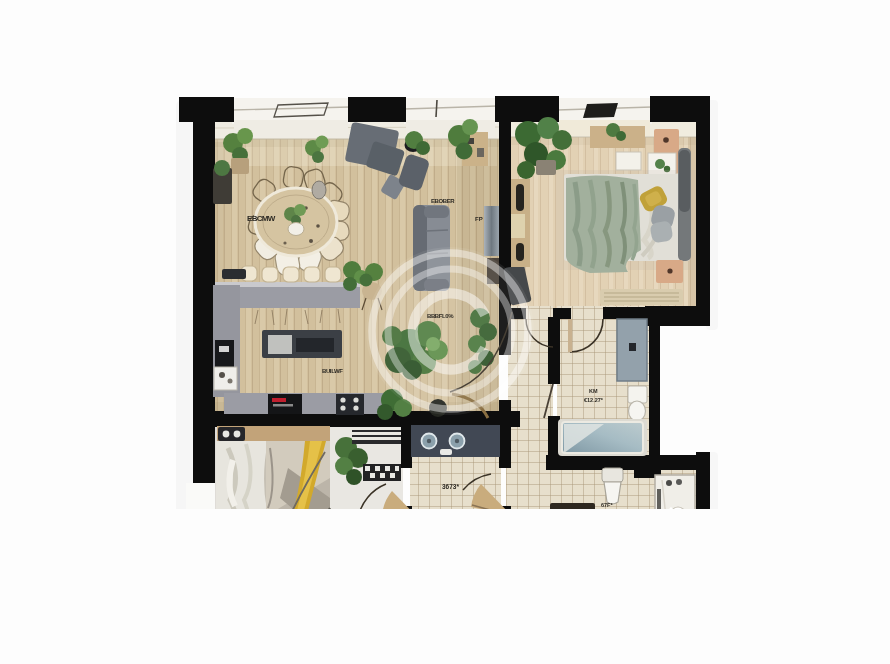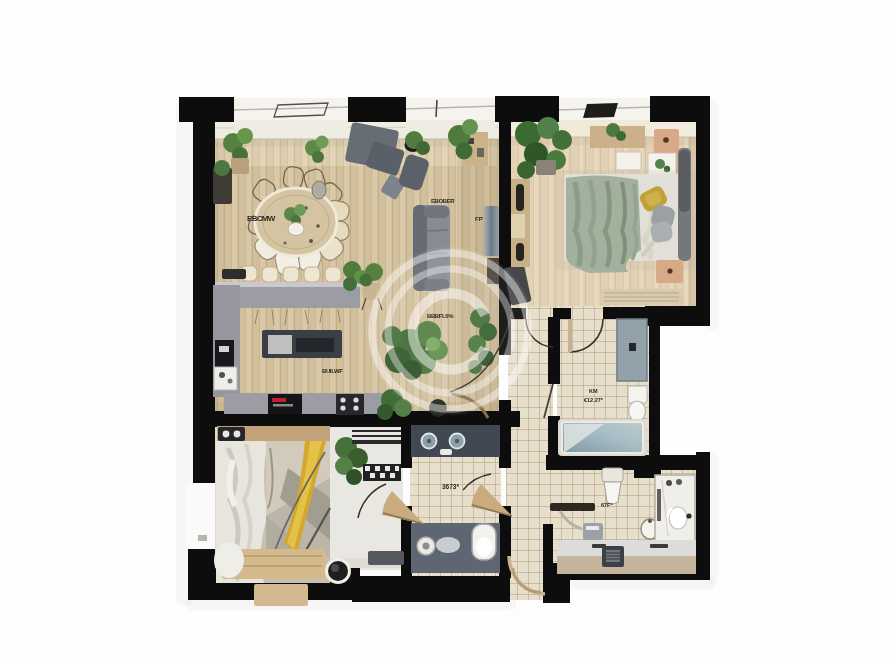--- a/index.html
+++ b/index.html
@@ -1,16 +1,16 @@
 <!DOCTYPE html>
 <html><head>
 <meta charset="utf-8">
 <style>
   html,body{margin:0;padding:0;background:#fdfdfd;font-family:"Liberation Sans",sans-serif;}
-  #wrap{width:890px;height:664px;position:relative;overflow:hidden;background:#fdfdfd;}
+  #wrap{width:890px;height:509px;position:relative;overflow:hidden;background:#fdfdfd;}
   svg{display:block}
 </style>
 </head>
 <body>
 <div id="wrap">
 <svg width="890" height="664" viewBox="0 0 890 664" xmlns="http://www.w3.org/2000/svg">
 <defs>
   <pattern id="plankA" width="14" height="40" patternUnits="userSpaceOnUse">
     <rect width="14" height="40" fill="#d2c09d"></rect>
     <rect x="0" width="1" height="40" fill="rgba(110,85,50,0.18)"></rect>

